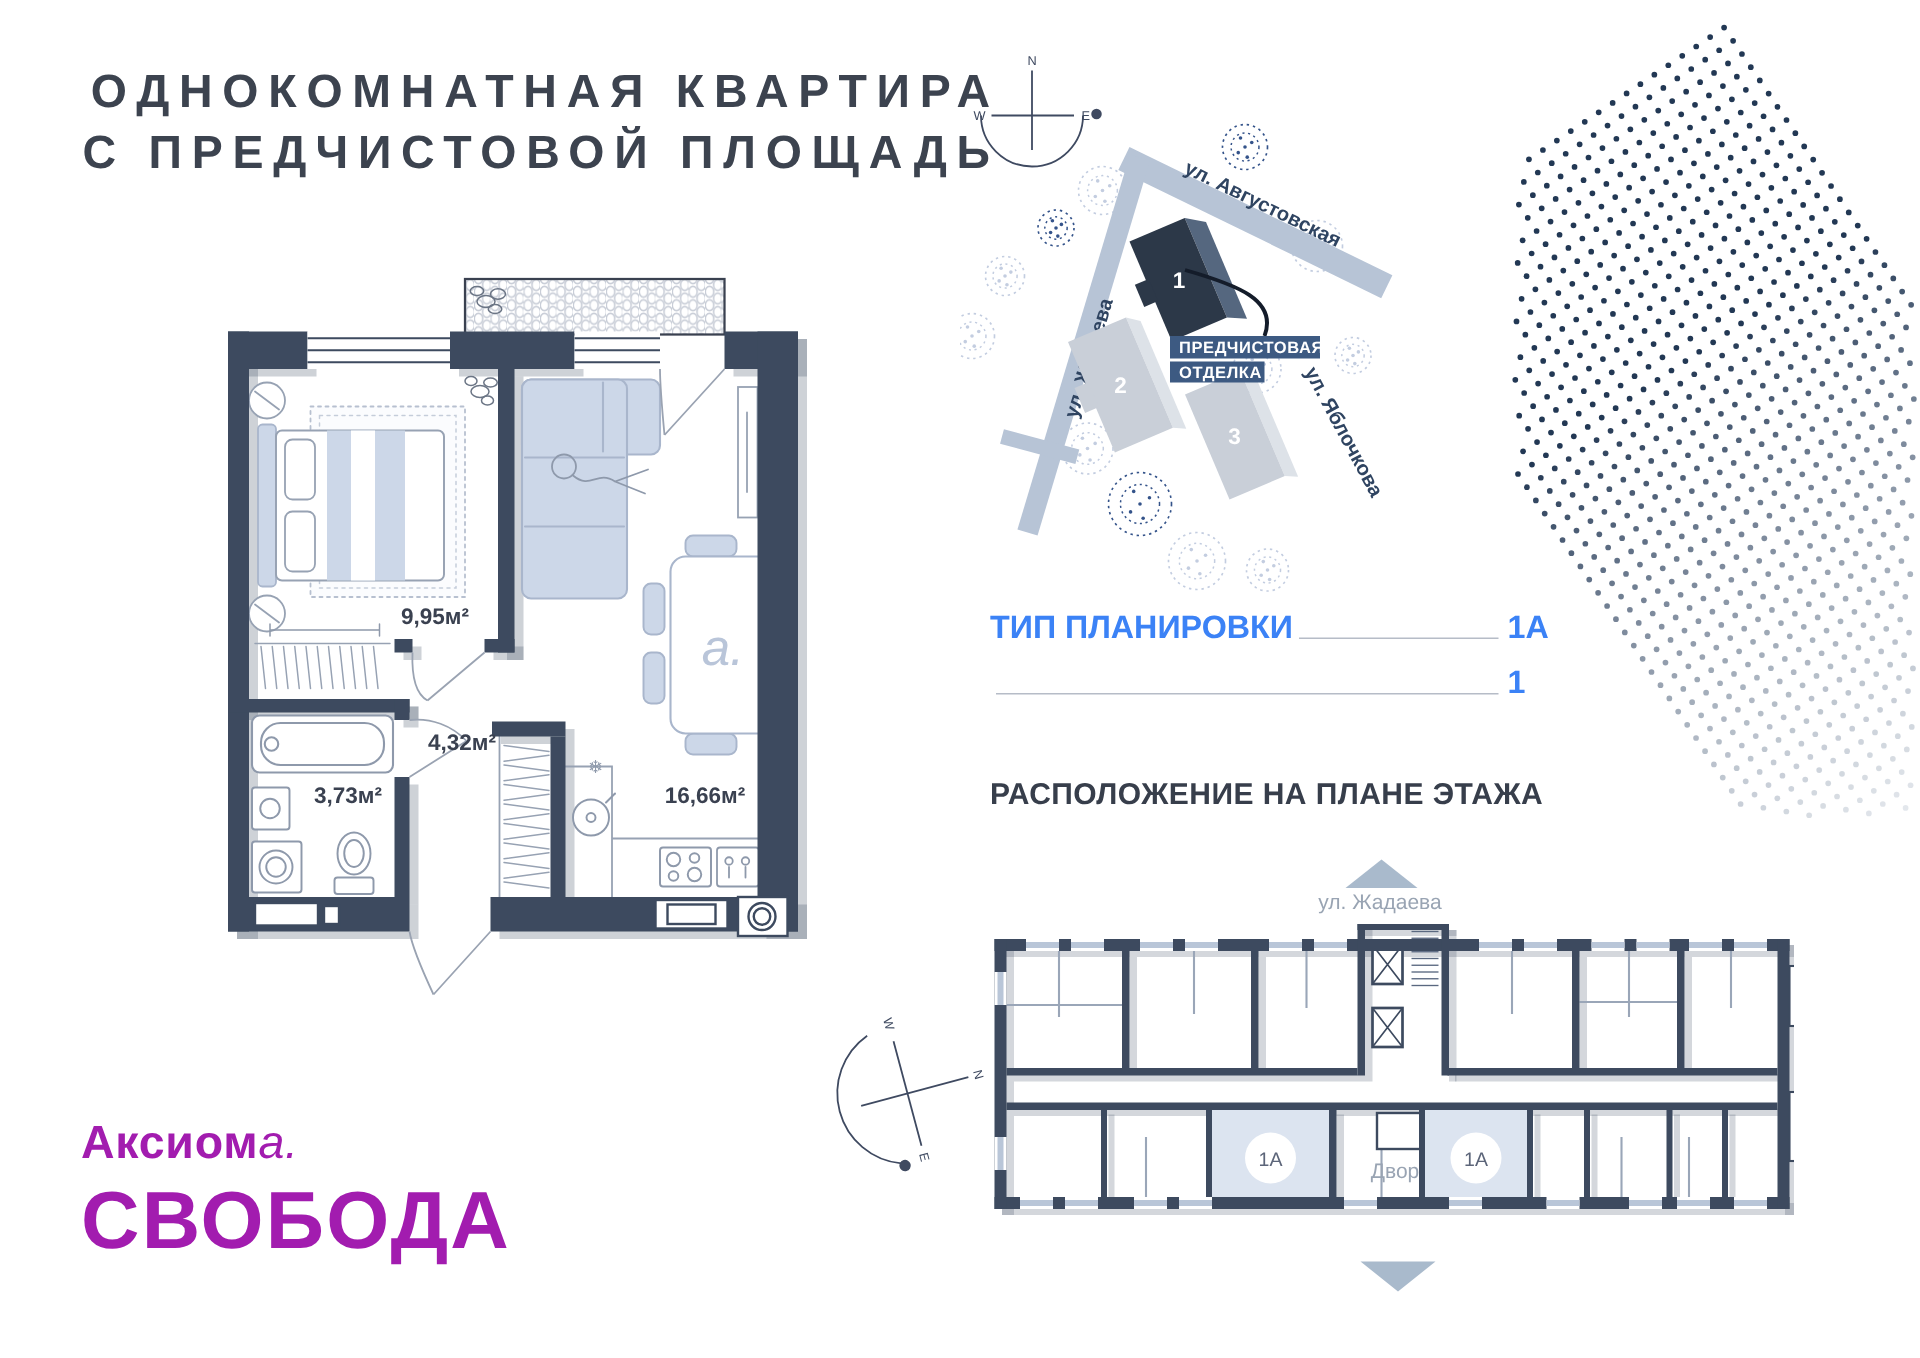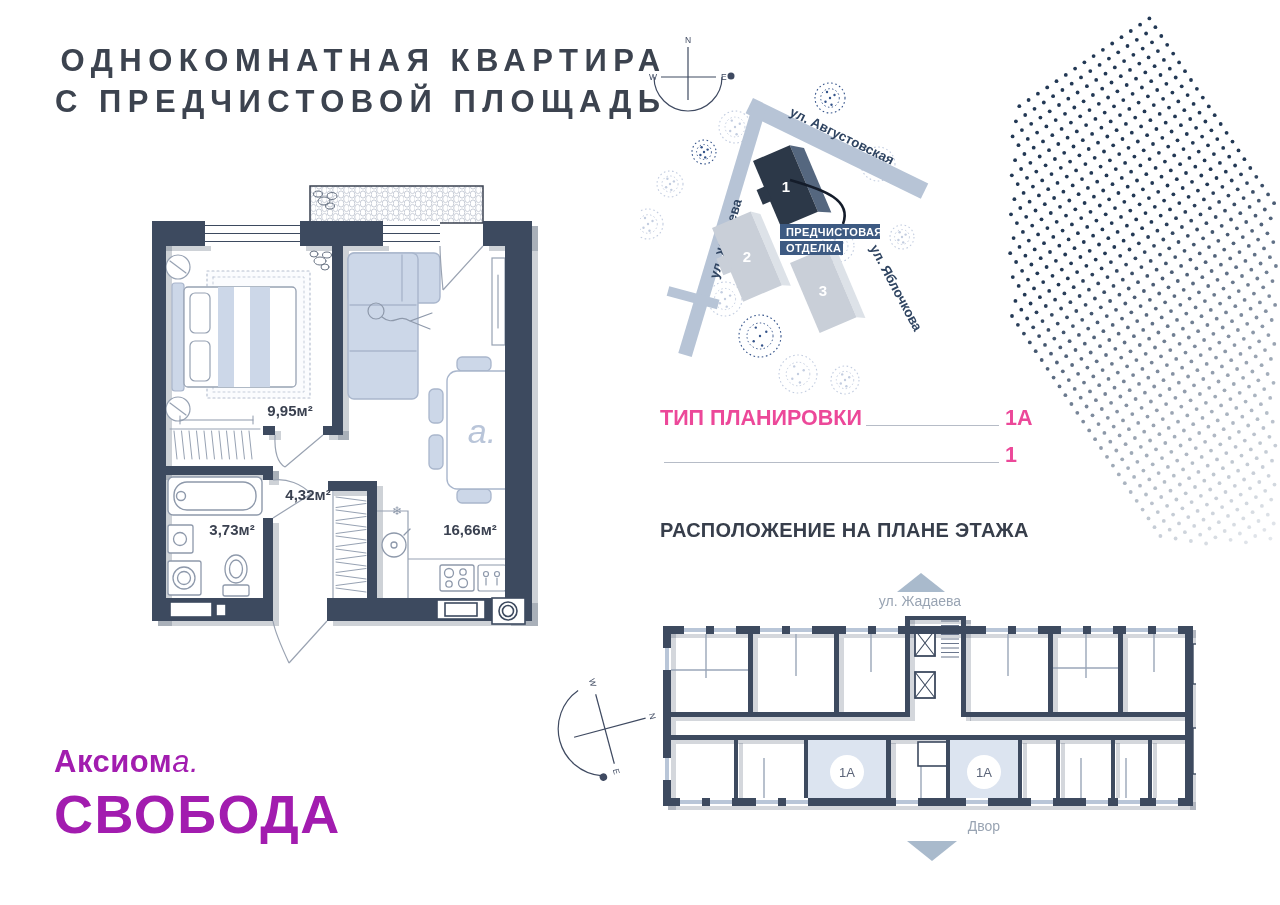--- a/index.html
+++ b/index.html
@@ -3,31 +3,31 @@
 <meta charset="utf-8">
 <style>
   html,body{margin:0;padding:0;background:#fff;}
   .page{position:relative;width:1280px;height:905px;background:#fff;overflow:hidden;
         font-family:"Liberation Sans",sans-serif;}
   .abs{position:absolute;}
   .title{left:55px;top:40px;font-size:31px;font-weight:bold;color:#3c434f;
          letter-spacing:6.5px;line-height:41px;white-space:nowrap;text-align:right;}
   .specs{left:660px;top:406px;width:437px;}
   .spec-row{display:flex;align-items:flex-end;margin-bottom:12px;
-            font-size:21.5px;font-weight:bold;color:#ec4899;}
+            font-size:21.5px;font-weight:bold;color:#3b82f6;}
   .spec-lead{flex:1;border-bottom:1.5px solid #b6bcc7;margin:0 6px 5px 4px;height:1px;}
   .spec-val{width:92px;white-space:nowrap;}
   .section-heading{left:660px;top:519px;font-size:20px;font-weight:bold;color:#373e4b;letter-spacing:.3px;}
   .tri-up{left:897px;top:573px;width:0;height:0;border-left:24px solid transparent;
           border-right:24px solid transparent;border-bottom:19px solid #a9bacc;}
   .tri-down{left:907px;top:841px;width:0;height:0;border-left:25px solid transparent;
             border-right:25px solid transparent;border-top:20px solid #a9bacc;}
   .dir-label{font-size:14px;color:#99a4b3;text-align:center;width:140px;}
   .lab-street{left:850px;top:593px;}
-  .lab-yard{left:860px;top:818px;text-align:right;}
+  .lab-yard{left:860px;top:772px;}
   .logo{left:54px;top:744px;color:#a21caf;}
   .logo-l1{font-size:31px;font-weight:600;letter-spacing:.5px;}
   .logo-accent{font-style:italic;font-weight:500;}
   .logo-l2{font-size:54px;font-weight:bold;letter-spacing:1.5px;margin-top:3px;}
   svg text{font-family:"Liberation Sans",sans-serif;}
 </style>
 </head>
 <body>
 
 <div class="page">

